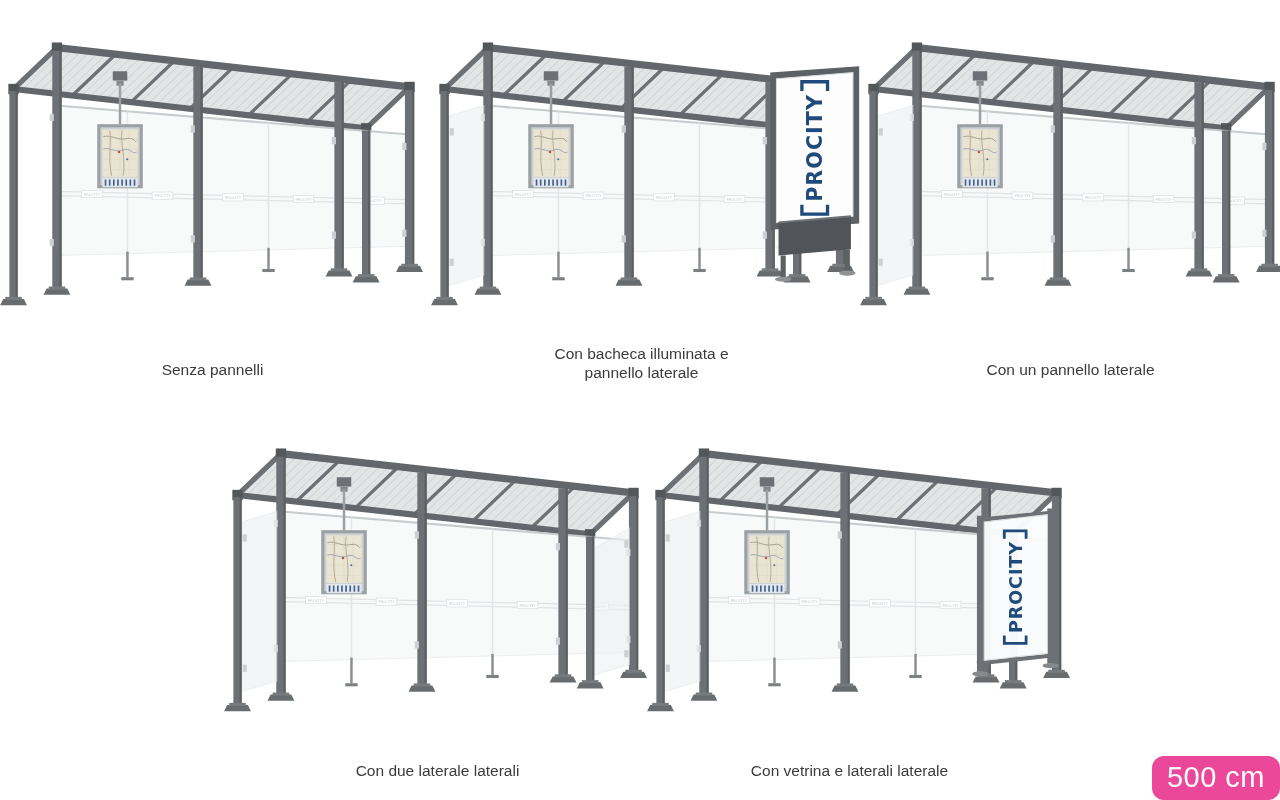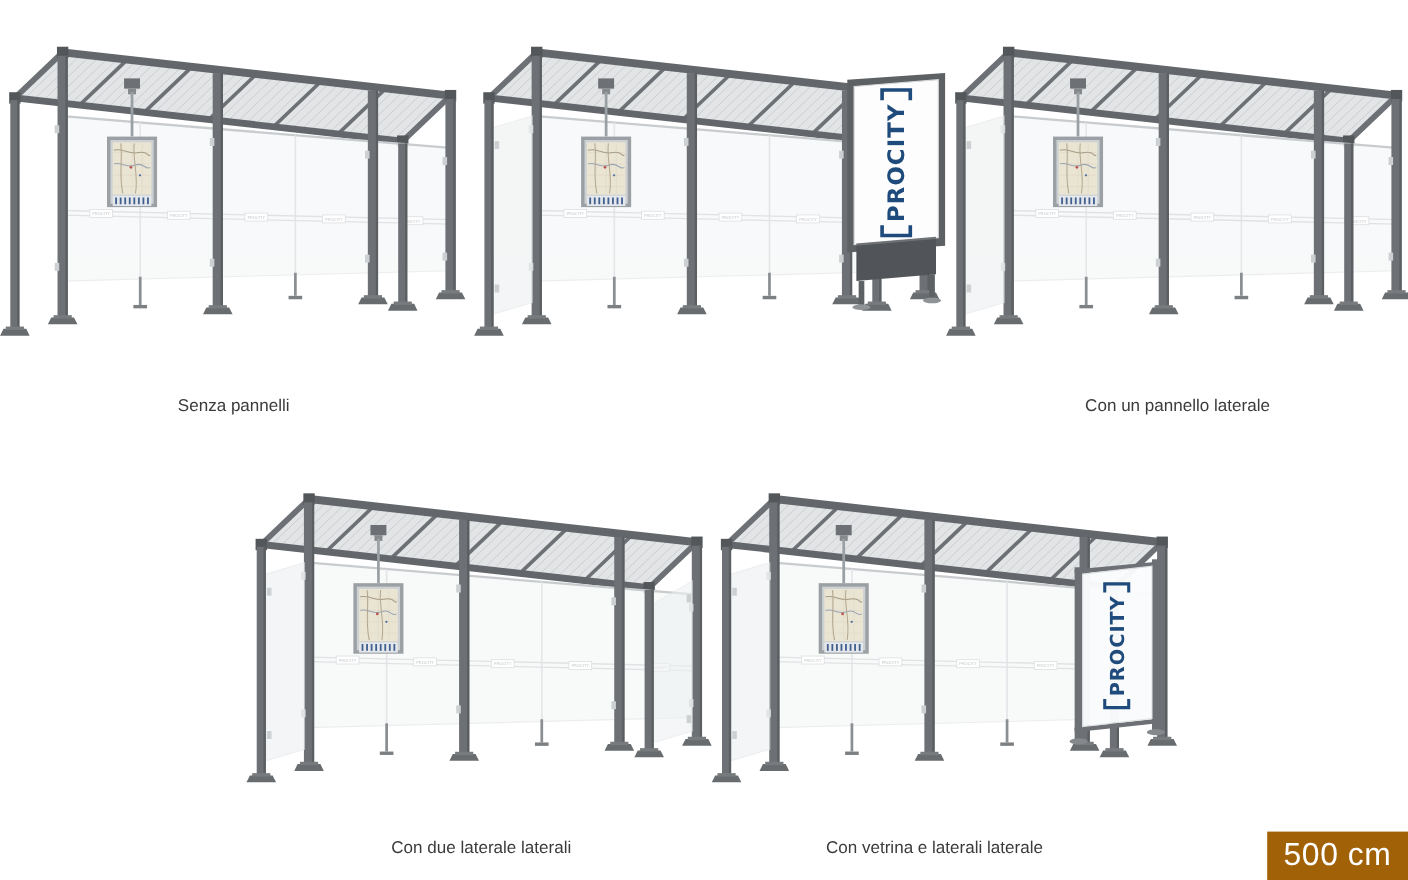--- a/index.html
+++ b/index.html
@@ -16,22 +16,22 @@
   #fig-2{left:429px;top:4px;width:455px;height:380px;}
   #fig-3{left:858px;top:4px;width:455px;height:380px;}
   #fig-4{left:222px;top:410px;width:455px;height:380px;}
   #fig-5{left:645px;top:410px;width:455px;height:380px;}
   #fig-1 figcaption{top:356px;transform:translateX(-13px);}
   #fig-2 figcaption{top:340px;transform:translateX(-15px);}
   #fig-3 figcaption{top:356px;transform:translateX(-15px);}
   #fig-4 figcaption{top:351px;transform:translateX(-12px);}
   #fig-5 figcaption{top:351px;transform:translateX(-23px);}
   .size-label{
-    position:absolute;right:0;bottom:0;background:#a16207;color:#ffffff;
-    font-size:29px;line-height:1;padding:7px 15px 8px 15px;letter-spacing:0.5px;
+    position:absolute;right:0;bottom:0;background:#ec4899;color:#ffffff;
+    font-size:29px;line-height:1;padding:7px 15px 8px 15px;letter-spacing:0.5px;border-radius:12px;
   }
 </style>
 </head>
 <body>
 
 <main>
 
   <figure id="fig-1">
     <div class="art">
         <svg viewBox="0 0 440 310" xmlns="http://www.w3.org/2000/svg">
@@ -338,20 +338,22 @@
   </g>
             <polygon points="338,211 408,205 408,237 338,243" fill="#515458"></polygon>
             <line x1="338" y1="211" x2="408" y2="205" stroke="#6e7275" stroke-width="2"></line>
             <rect x="340" y="243" width="5" height="22" fill="#5d6164"></rect>
             <rect x="402" y="237" width="5" height="22" fill="#5d6164"></rect>
             <ellipse cx="342.5" cy="266" rx="8" ry="2.5" fill="#8f9396"></ellipse>
             <ellipse cx="404.5" cy="260" rx="8" ry="2.5" fill="#8f9396"></ellipse>
           </g>
         </svg>
       </div>
+    <figcaption>Con bacheca illuminata e
+pannello laterale</figcaption>
   </figure>
 
   <figure id="fig-3">
     <div class="art">
         <svg viewBox="0 0 440 310" xmlns="http://www.w3.org/2000/svg">
           <polygon points="57,42 398,80 356,120 15,82" fill="#e2e4e6"></polygon>
           <line x1="65.11904761904762" y1="42.904761904761905" x2="23.11904761904762" y2="82.9047619047619" stroke="#c6c9cb" stroke-width="0.8" opacity="0.9"></line>
           <line x1="73.23809523809524" y1="43.80952380952381" x2="31.238095238095237" y2="83.80952380952381" stroke="#c6c9cb" stroke-width="0.8" opacity="0.9"></line>
           <line x1="81.35714285714286" y1="44.714285714285715" x2="39.357142857142854" y2="84.71428571428571" stroke="#c6c9cb" stroke-width="0.8" opacity="0.9"></line>
           <line x1="89.47619047619048" y1="45.61904761904762" x2="47.476190476190474" y2="85.61904761904762" stroke="#c6c9cb" stroke-width="0.8" opacity="0.9"></line>

